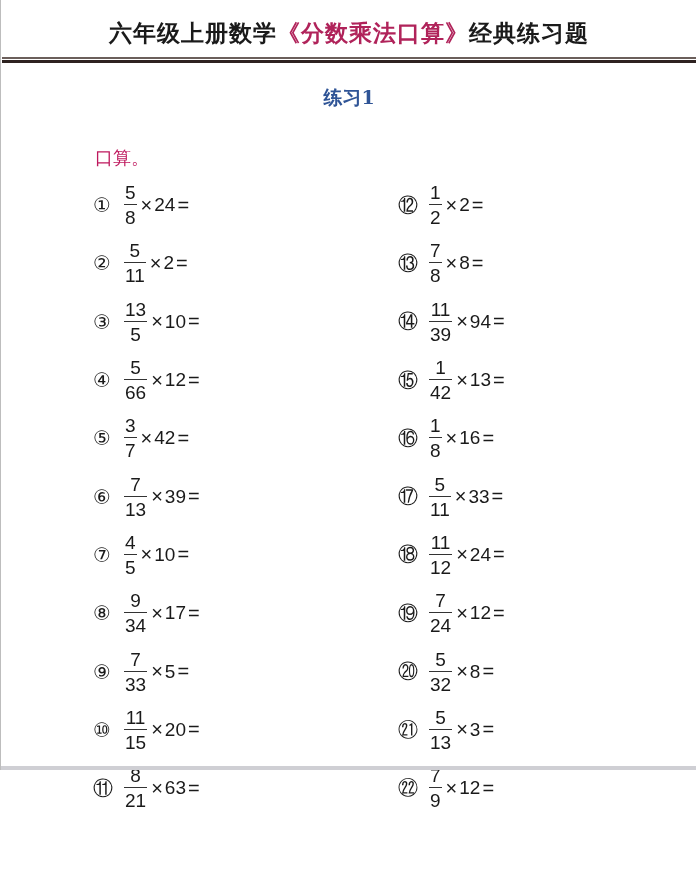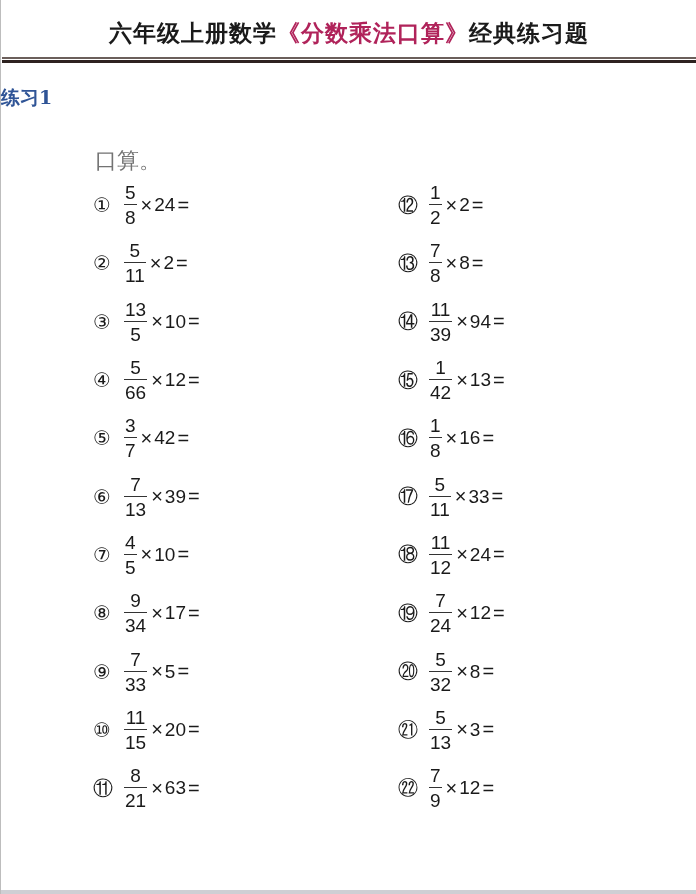--- a/index.html
+++ b/index.html
@@ -7,21 +7,21 @@
       width: 696px; height: 894px; overflow: hidden;
       background: #ffffff;
     }
     body {
       font-family: "DejaVu Sans", "Liberation Sans", sans-serif;
       color: #111;
       position: relative;
     }
     .page {
       position: absolute; left: 0; top: 0;
-      width: 696px; height: 894px;
+      width: 696px; height: 770px;
       background: #fff;
       border-left: 1px solid #bdbdbd;
     }
     .page-bottom-edge {
       position: absolute; left: 0; bottom: 0;
       width: 696px; height: 4px;
       background: #cfcfd4;
     }
     .header {
       position: absolute; left: 0; top: 18px; width: 696px;
@@ -39,28 +39,29 @@
     }
     .rule .thin {
       height: 2px; background: #6b5f5b;
     }
     .rule .gap { height: 1px; background: #fff; }
     .rule .thick {
       height: 3px; background: #2e2220;
     }
     .subtitle {
       position: absolute; left: 0; top: 85px; width: 696px;
+      text-align: center;
       font-family: "DejaVu Serif", "Liberation Serif", serif;
       font-weight: bold;
       font-size: 19px;
       color: #2f5496;
     }
     .instruction {
       position: absolute; left: 94px; top: 146px;
-      font-size: 22px; color: #737373;
+      font-size: 18px; color: #be185d;
     }
     .col {
       position: absolute; top: 176px;
     }
     .col.left { left: 92px; }
     .col.right { left: 397px; }
     .problem {
       height: 58.3px;
       display: flex; align-items: center;
       font-family: "Liberation Sans", sans-serif;

